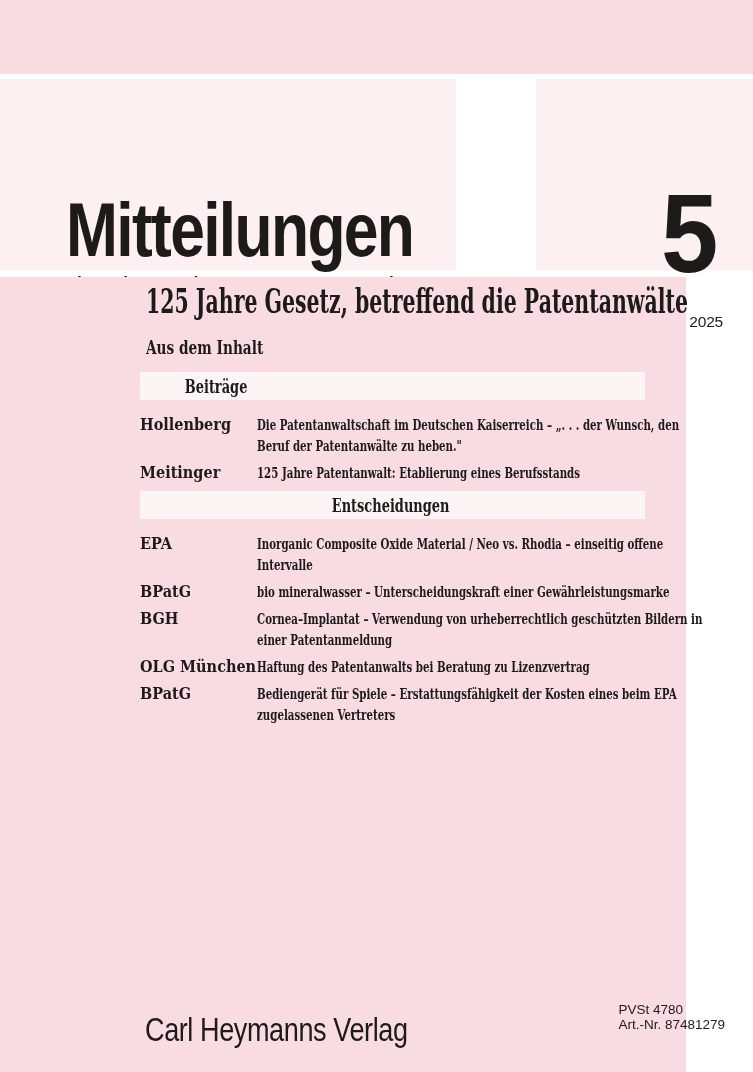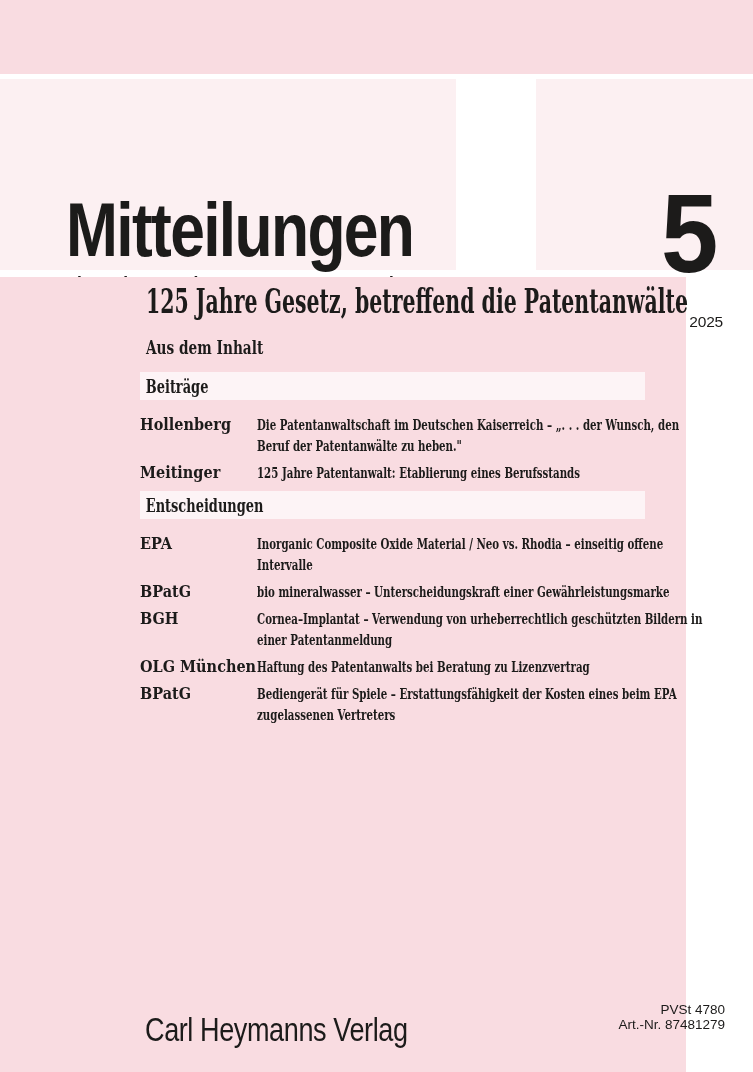--- a/index.html
+++ b/index.html
@@ -45,46 +45,46 @@
     position:absolute;left:146px;top:7px;margin:0;
     font-size:33px;line-height:1.1;white-space:pre;
     transform:scaleX(.62);transform-origin:left top;
   }
   .toc-label{
     position:absolute;left:146px;top:59px;
     font-size:19px;line-height:1.2;white-space:pre;
     transform:scaleX(.72);transform-origin:left top;
   }
   .toc{position:absolute;left:140px;top:95px;width:505px;}
-  .bar{height:28px;background:#fdf4f6;display:flex;align-items:center;}
+  .bar{height:28px;background:#fdf4f6;display:flex;align-items:center;padding-left:39px;}
   .bar + .row{margin-top:14px;}
   .bar-text{
     padding-left:8px;font-size:18px;white-space:pre;
     transform:scaleX(.72);transform-origin:left center;
   }
-  .bar2{margin-top:8px;}
+  .bar2{margin-top:8px;justify-content:center;}
   .row{display:flex;margin-top:6px;}
   .author{
     width:117px;flex:none;font-size:17px;line-height:21px;white-space:pre;
     transform:scaleX(.85);transform-origin:left top;
   }
   .title-col{flex:1;min-width:0;}
   .tl{
     font-size:15.5px;line-height:21px;white-space:pre;
     transform:scaleX(.66);transform-origin:left top;
   }
   .tl.para{margin-top:7px;}
 
   .verlag{
     position:absolute;left:145px;top:1013px;
     font-size:33px;line-height:1;letter-spacing:-.5px;white-space:pre;
     transform:scaleX(.82);transform-origin:left top;
   }
   .pvst{
-    position:absolute;right:28px;top:1002px;text-align:right;
+    position:absolute;right:28px;top:1002px;
     font-size:13.5px;line-height:15px;
   }
 </style>
 </head>
 <body>
 
 <div class="band-top"></div>
 
 <header class="hdr-left">
   <h1 class="journal-title">Mitteilungen</h1>

